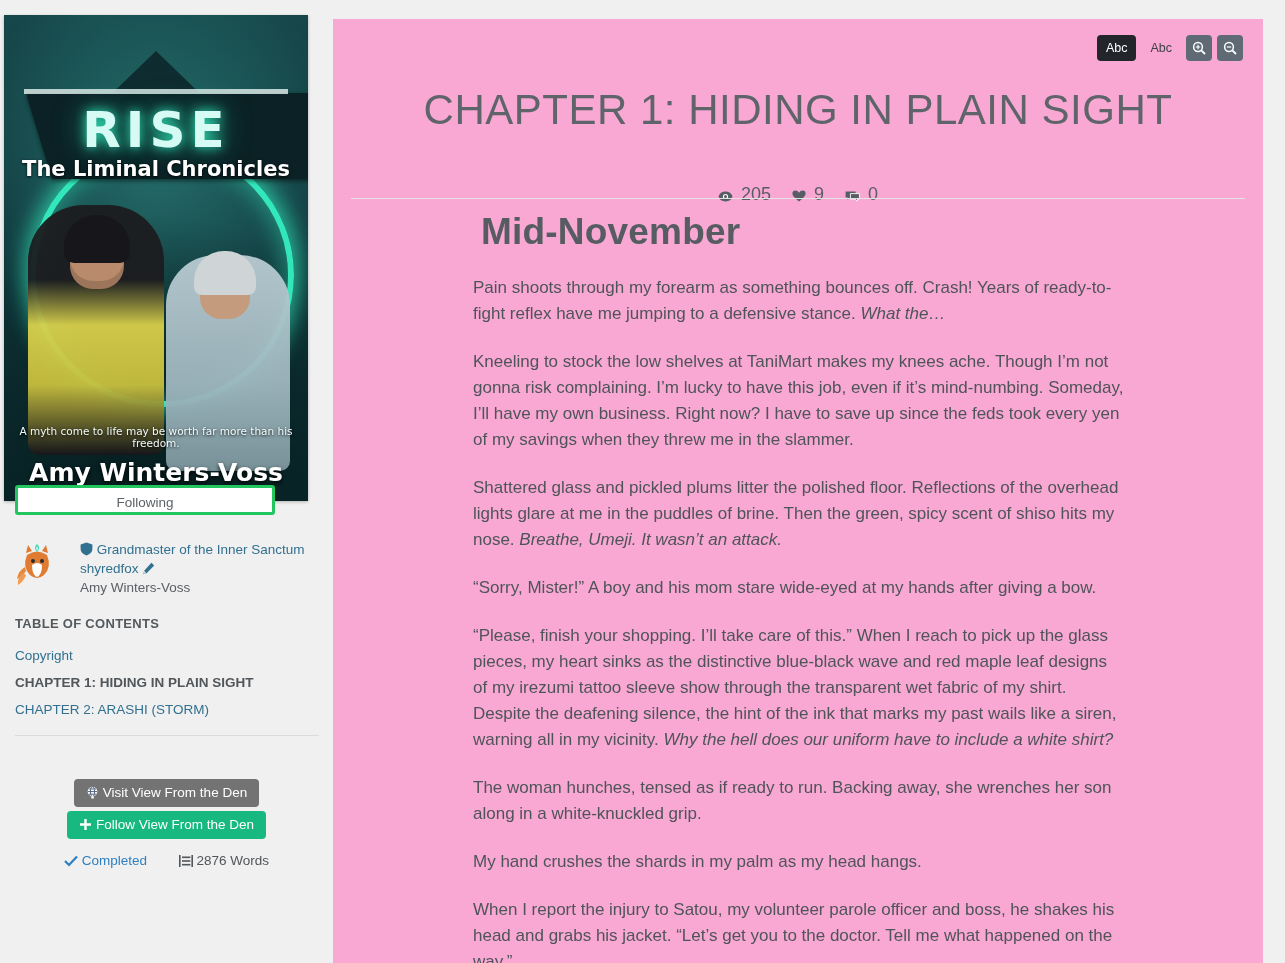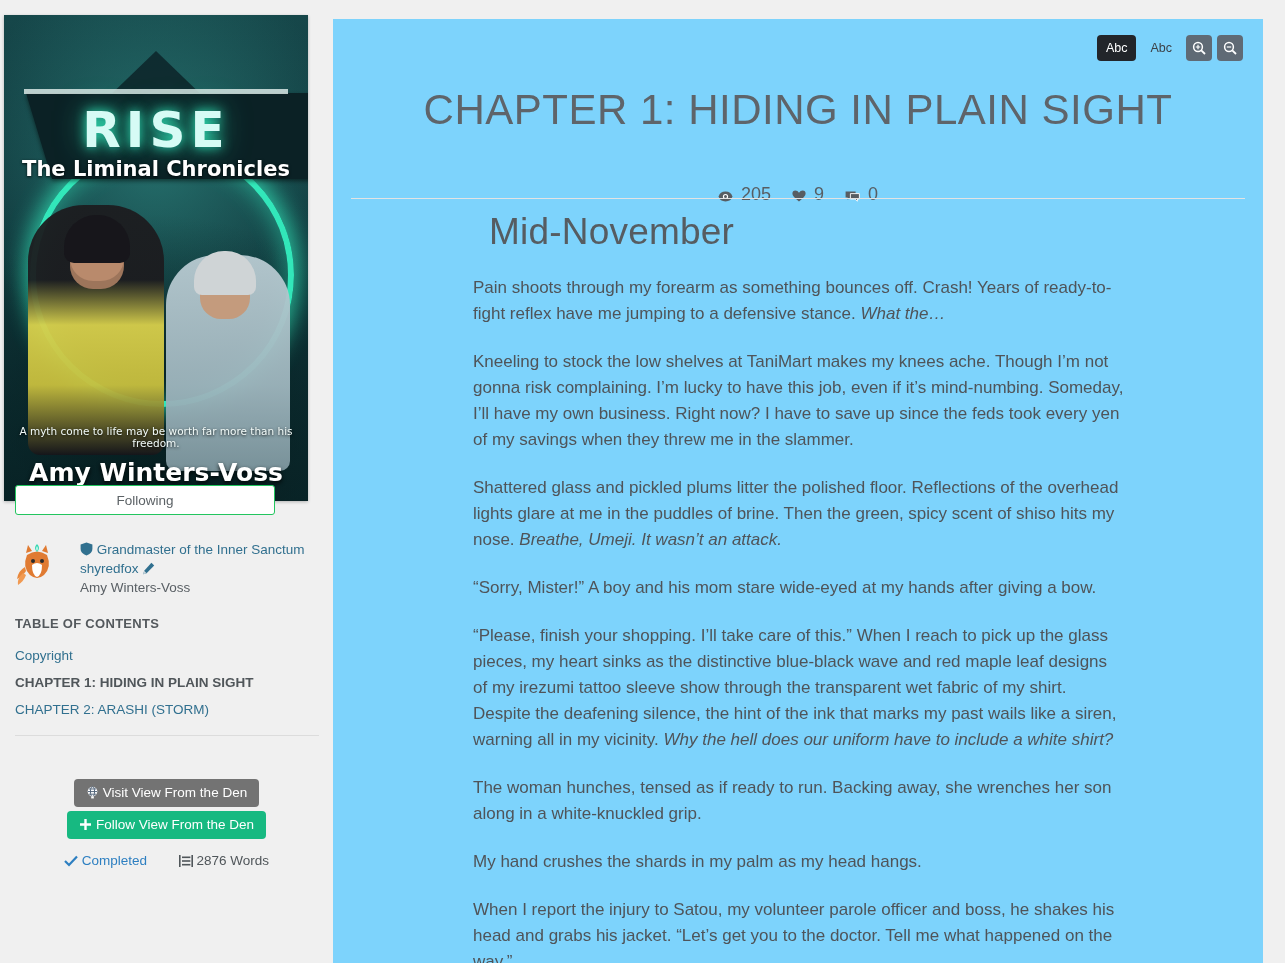--- a/index.html
+++ b/index.html
@@ -167,21 +167,21 @@
   }
 
   .follow-btn {
     position: absolute;
     left: 15px; top: 485px;
     width: 260px;
     height: 30px;
     line-height: 30px;
     text-align: center;
     background: #ffffff;
-    border: 1px solid #22c55e;
+    border: 3px solid #22c55e;
     border-radius: 3px;
     font-size: 13.5px;
     color: #5c6266;
     box-sizing: border-box;
     cursor: pointer;
   }
 
   .author-block {
     position: absolute;
     left: 14px; top: 540px;
@@ -278,21 +278,21 @@
   }
   .stat-completed { color: #2d7fc1; cursor: pointer; }
   .stat-words { color: #50565a; }
 
   
   .main {
     position: absolute;
     left: 333px; top: 19px;
     width: 930px;
     height: 944px;
-    background: #7dd3fc;
+    background: #f9a8d4;
     box-sizing: border-box;
   }
   .toolbar {
     position: absolute;
     right: 20px; top: 16px;
     display: flex;
     gap: 5px;
     align-items: center;
   }
   .tb-btn {
@@ -339,23 +339,23 @@
     height: 1px;
     background: #e3e3e3;
   }
 
   .article {
     position: absolute;
     left: 140px; top: 192px;
     width: 652px;
   }
   .article h2 {
-    margin: 0 0 22px 16px;
+    margin: 0 0 22px 8px;
     font-size: 37px;
-    font-weight: normal;
+    font-weight: bold;
     color: #565c61;
     letter-spacing: .2px;
   }
   .article p {
     margin: 0 0 22px 0;
     font-size: 17px;
     line-height: 26px;
     color: #4f5459;
   }
   .article em { font-style: italic; }

